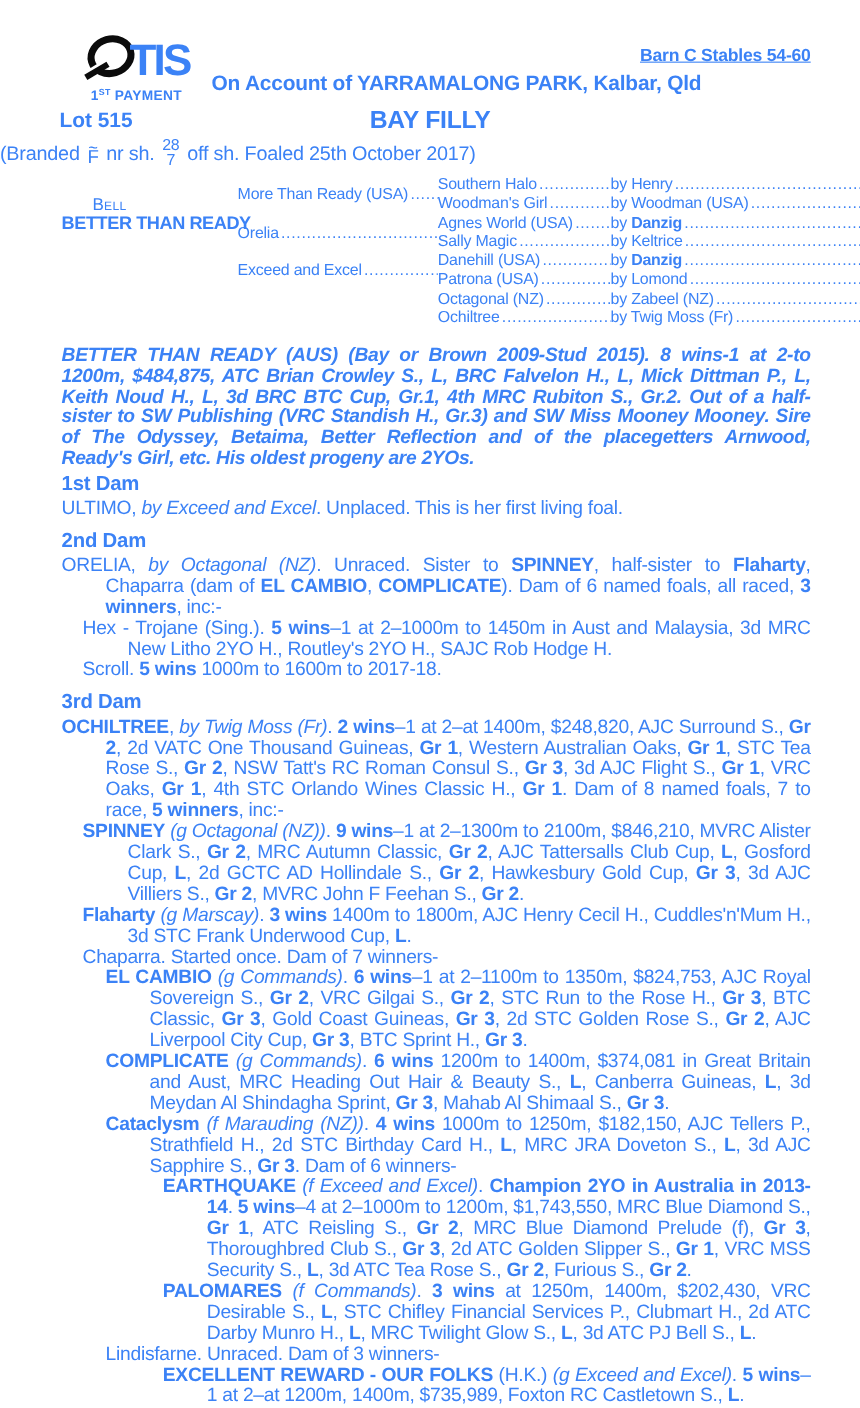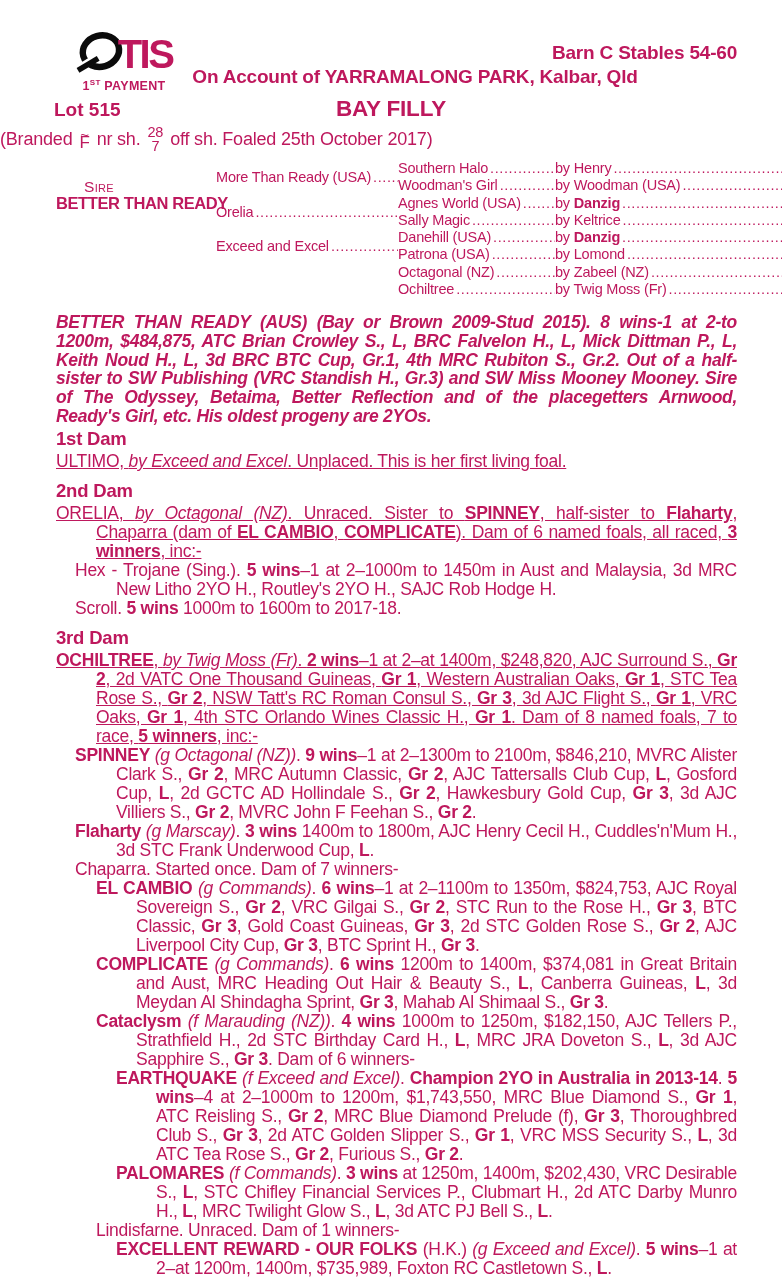--- a/index.html
+++ b/index.html
@@ -1,28 +1,28 @@
 <!DOCTYPE html>
 <html><head>
 <meta charset="utf-8">
 <style>
   html,body{margin:0;padding:0;background:#e8e8e8;}
   .page{
-    width:782px;height:1280px;position:relative;background:#ffffff;color:#be185d;
+    width:782px;height:1280px;position:relative;background:#ffffff;color:#3b82f6;
     font-family:"Liberation Sans","DejaVu Sans",sans-serif;overflow:hidden;
     margin:0 auto;
   }
   
   .hdr{position:absolute;left:0;top:0;width:100%;height:162px;}
   .logo-block{position:absolute;left:54px;top:30px;width:140px;text-align:center;}
   .logo-row{display:flex;align-items:center;justify-content:center;}
   .logo-tis{font-weight:bold;font-size:40px;letter-spacing:-2.5px;margin-left:-6px;line-height:40px;}
   .logo-sub{font-weight:bold;font-size:12.5px;letter-spacing:.3px;margin-top:0px;}
   .logo-sub sup{font-size:8px;}
-  .barn{position:absolute;right:45px;top:42px;font-weight:bold;font-size:19px;letter-spacing:-0.2px;}
+  .barn{position:absolute;right:45px;top:42px;font-weight:bold;font-size:16px;letter-spacing:-0.2px;text-decoration:underline;}
   .account{position:absolute;left:48px;right:0;top:66px;text-align:center;font-weight:bold;font-size:19px;letter-spacing:-0.2px;}
   .lot-row{position:absolute;left:0;right:0;top:96px;height:26px;}
   .lot{position:absolute;left:54px;top:3px;font-weight:bold;font-size:19px;}
   .title{display:block;text-align:center;font-weight:bold;font-size:22.5px;letter-spacing:-0.2px;}
   .brand-line{position:absolute;left:0;right:0;top:126px;display:flex;justify-content:flex-start;align-items:center;gap:7px;font-size:18px;letter-spacing:-0.2px;}
   .fmark{display:inline-flex;flex-direction:column;align-items:center;line-height:10px;font-size:17px;}
   .fmark .tilde{font-size:15px;line-height:7px;}
   .frac{display:inline-flex;flex-direction:column;align-items:center;font-size:14.5px;line-height:13.5px;}
   
   .pedigree{position:absolute;left:56px;top:160px;width:681px;height:140px;display:flex;font-size:14.5px;letter-spacing:-0.2px;}
@@ -45,24 +45,24 @@
   
   .sire-summary{
     position:absolute;left:56px;top:313px;width:681px;
     font-weight:bold;font-style:italic;font-size:17.5px;line-height:18.8px;
     text-align:justify;letter-spacing:-0.3px;
   }
   
   .family{position:absolute;left:56px;top:419px;width:681px;}
   .fam-h{font-weight:bold;font-size:18.5px;letter-spacing:-0.2px;margin:9px 0 2px 0;}
   .fam-p{margin:0;font-size:17.5px;line-height:19px;text-align:justify;letter-spacing:-0.25px;}
-  .lvl0{padding-left:40px;text-indent:-40px;text-decoration:underline;}
+  .lvl0{padding-left:40px;text-indent:-40px;}
   .lvl1{margin-left:19px;padding-left:41px;text-indent:-41px;}
   .lvl2{margin-left:40px;padding-left:40px;text-indent:-40px;}
-  .lvl3{margin-left:60px;padding-left:40px;text-indent:-40px;}
+  .lvl3{margin-left:92px;padding-left:40px;text-indent:-40px;}
 </style>
 </head>
 <body>
 
 <div class="page">
 
   <header class="hdr">
     <div class="logo-block">
       <div class="logo-row">
         <span>
@@ -93,21 +93,21 @@
           <span>28</span>
           <span>7</span>
         </span>
       <span>off sh. Foaled 25th October 2017)</span>
     </div>
   </header>
 
   <section class="pedigree">
     <div class="ped-col ped-col1">
         <div class="g1box">
-          <div class="g1label">Sire</div>
+          <div class="g1label">Bell</div>
           <div class="g1name">
             <span class="nm">BETTER THAN READY</span>
           </div>
         </div>
       </div>
     <div class="ped-col ped-col2">
         <div class="ped-cell g2cell">
           <span class="nm">More Than Ready (USA)</span>
           <span class="lead"></span>
         </div>
@@ -202,17 +202,17 @@
       <div class="fam-h">3rd Dam</div>
       <p class="fam-p lvl0"><span class="b">OCHILTREE</span><span>, </span><span class="i">by Twig Moss (Fr)</span><span>. </span><span class="b">2 wins</span><span>–1 at 2–at 1400m, $248,820, AJC Surround S., </span><span class="b">Gr 2</span><span>, 2d VATC One Thousand Guineas, </span><span class="b">Gr 1</span><span>, Western Australian Oaks, </span><span class="b">Gr 1</span><span>, STC Tea Rose S., </span><span class="b">Gr 2</span><span>, NSW Tatt's RC Roman Consul S., </span><span class="b">Gr 3</span><span>, 3d AJC Flight S., </span><span class="b">Gr 1</span><span>, VRC Oaks, </span><span class="b">Gr 1</span><span>, 4th STC Orlando Wines Classic H., </span><span class="b">Gr 1</span><span>. Dam of 8 named foals, 7 to race, </span><span class="b">5 winners</span><span>, inc:-</span></p>
       <p class="fam-p lvl1"><span class="b">SPINNEY</span><span class="i"> (g Octagonal (NZ))</span><span>. </span><span class="b">9 wins</span><span>–1 at 2–1300m to 2100m, $846,210, MVRC Alister Clark S., </span><span class="b">Gr 2</span><span>, MRC Autumn Classic, </span><span class="b">Gr 2</span><span>, AJC Tattersalls Club Cup, </span><span class="b">L</span><span>, Gosford Cup, </span><span class="b">L</span><span>, 2d GCTC AD Hollindale S., </span><span class="b">Gr 2</span><span>, Hawkesbury Gold Cup, </span><span class="b">Gr 3</span><span>, 3d AJC Villiers S., </span><span class="b">Gr 2</span><span>, MVRC John F Feehan S., </span><span class="b">Gr 2</span><span>.</span></p>
       <p class="fam-p lvl1"><span class="b">Flaharty</span><span class="i"> (g Marscay)</span><span>. </span><span class="b">3 wins</span><span> 1400m to 1800m, AJC Henry Cecil H., Cuddles'n'Mum H., 3d STC Frank Underwood Cup, </span><span class="b">L</span><span>.</span></p>
       <p class="fam-p lvl1"><span>Chaparra. Started once. Dam of 7 winners-</span></p>
       <p class="fam-p lvl2"><span class="b">EL CAMBIO</span><span class="i"> (g Commands)</span><span>. </span><span class="b">6 wins</span><span>–1 at 2–1100m to 1350m, $824,753, AJC Royal Sovereign S., </span><span class="b">Gr 2</span><span>, VRC Gilgai S., </span><span class="b">Gr 2</span><span>, STC Run to the Rose H., </span><span class="b">Gr 3</span><span>, BTC Classic, </span><span class="b">Gr 3</span><span>, Gold Coast Guineas, </span><span class="b">Gr 3</span><span>, 2d STC Golden Rose S., </span><span class="b">Gr 2</span><span>, AJC Liverpool City Cup, </span><span class="b">Gr 3</span><span>, BTC Sprint H., </span><span class="b">Gr 3</span><span>.</span></p>
       <p class="fam-p lvl2"><span class="b">COMPLICATE</span><span class="i"> (g Commands)</span><span>. </span><span class="b">6 wins</span><span> 1200m to 1400m, $374,081 in Great Britain and Aust, MRC Heading Out Hair &amp; Beauty S., </span><span class="b">L</span><span>, Canberra Guineas, </span><span class="b">L</span><span>, 3d Meydan Al Shindagha Sprint, </span><span class="b">Gr 3</span><span>, Mahab Al Shimaal S., </span><span class="b">Gr 3</span><span>.</span></p>
       <p class="fam-p lvl2"><span class="b">Cataclysm</span><span class="i"> (f Marauding (NZ))</span><span>. </span><span class="b">4 wins</span><span> 1000m to 1250m, $182,150, AJC Tellers P., Strathfield H., 2d STC Birthday Card H., </span><span class="b">L</span><span>, MRC JRA Doveton S., </span><span class="b">L</span><span>, 3d AJC Sapphire S., </span><span class="b">Gr 3</span><span>. Dam of 6 winners-</span></p>
       <p class="fam-p lvl3"><span class="b">EARTHQUAKE</span><span class="i"> (f Exceed and Excel)</span><span>. </span><span class="b">Champion 2YO in Australia in 2013-14</span><span>. </span><span class="b">5 wins</span><span>–4 at 2–1000m to 1200m, $1,743,550, MRC Blue Diamond S., </span><span class="b">Gr 1</span><span>, ATC Reisling S., </span><span class="b">Gr 2</span><span>, MRC Blue Diamond Prelude (f), </span><span class="b">Gr 3</span><span>, Thoroughbred Club S., </span><span class="b">Gr 3</span><span>, 2d ATC Golden Slipper S., </span><span class="b">Gr 1</span><span>, VRC MSS Security S., </span><span class="b">L</span><span>, 3d ATC Tea Rose S., </span><span class="b">Gr 2</span><span>, Furious S., </span><span class="b">Gr 2</span><span>.</span></p>
       <p class="fam-p lvl3"><span class="b">PALOMARES</span><span class="i"> (f Commands)</span><span>. </span><span class="b">3 wins</span><span> at 1250m, 1400m, $202,430, VRC Desirable S., </span><span class="b">L</span><span>, STC Chifley Financial Services P., Clubmart H., 2d ATC Darby Munro H., </span><span class="b">L</span><span>, MRC Twilight Glow S., </span><span class="b">L</span><span>, 3d ATC PJ Bell S., </span><span class="b">L</span><span>.</span></p>
-      <p class="fam-p lvl2"><span>Lindisfarne. Unraced. Dam of 1 winners-</span></p>
+      <p class="fam-p lvl2"><span>Lindisfarne. Unraced. Dam of 3 winners-</span></p>
       <p class="fam-p lvl3"><span class="b">EXCELLENT REWARD - OUR FOLKS</span><span> (H.K.) </span><span class="i">(g Exceed and Excel)</span><span>. </span><span class="b">5 wins</span><span>–1 at 2–at 1200m, 1400m, $735,989, Foxton RC Castletown S., </span><span class="b">L</span><span>.</span></p>
     </section>
 
 </div>
 
 </body></html>

